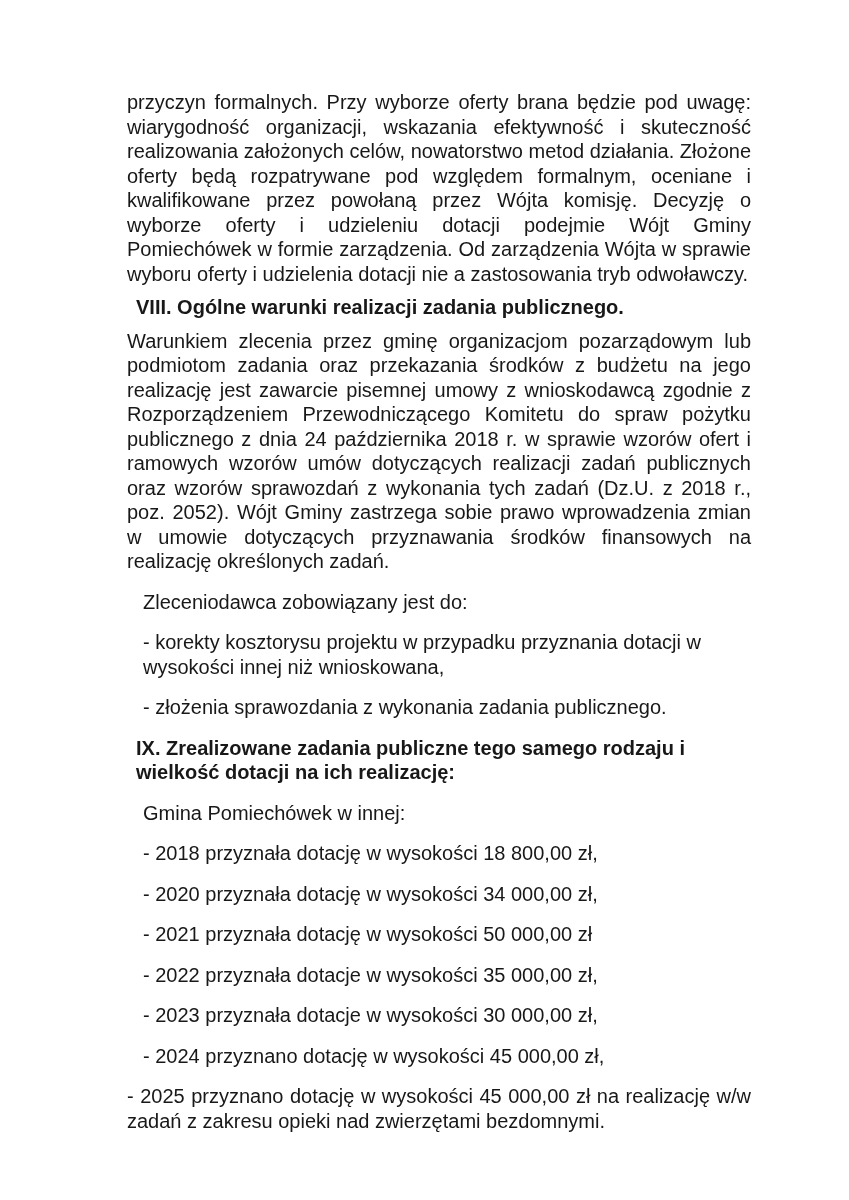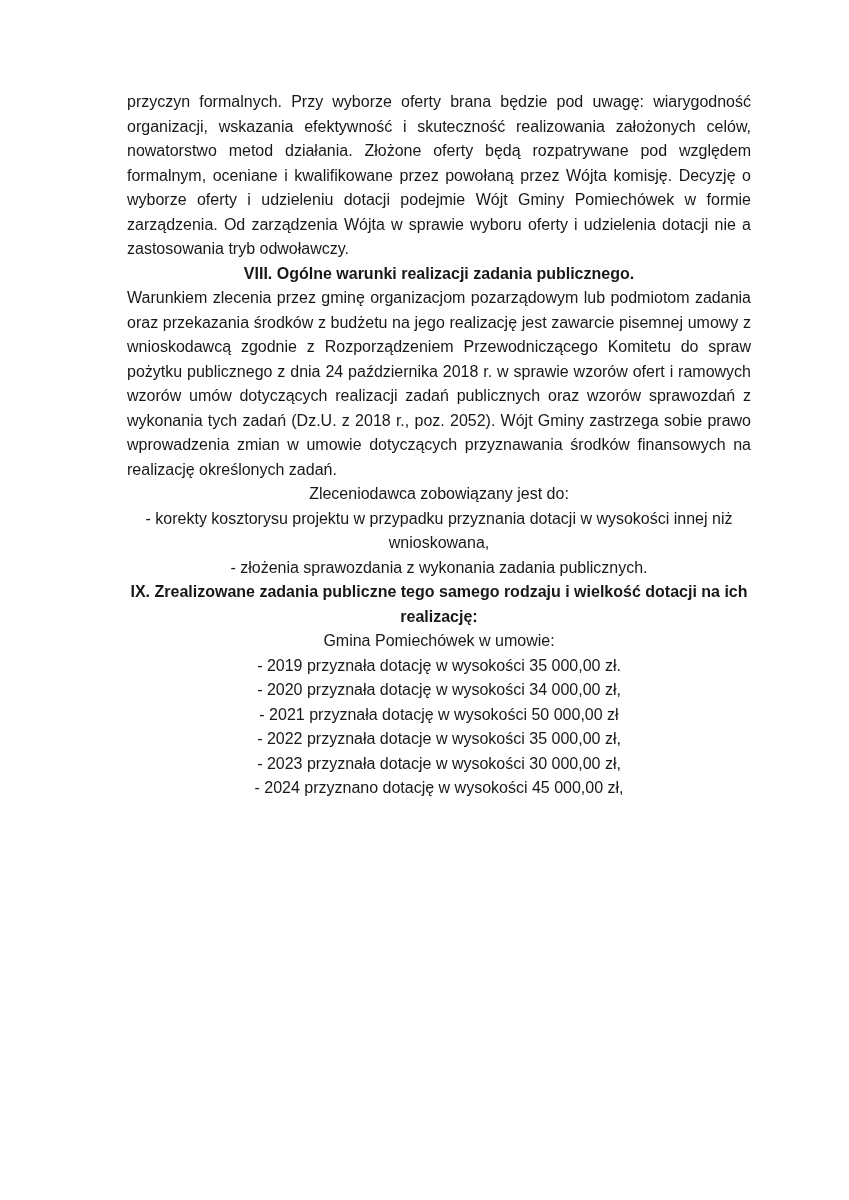--- a/index.html
+++ b/index.html
@@ -15,70 +15,71 @@
     background: #ffffff;
     overflow: hidden;
     box-sizing: border-box;
   }
   .content {
     position: absolute;
     left: 127px;
     top: 90px;
     width: 624px;
     font-family: "Liberation Sans", sans-serif;
-    font-size: 16px;
+    font-size: 20px;
     line-height: 24.5px;
     color: #181818;
     -webkit-font-smoothing: antialiased;
   }
   p.para {
     margin: 0;
     text-align: justify;
     text-justify: inter-word;
     hyphens: none;
   }
   p.para.last-line-natural {
     text-align-last: left;
   }
   p.line {
-    margin: 0;
-    text-align: center;
+    margin: 16px;
+    text-align: left;
     white-space: pre-wrap;
   }
   p.heading {
-    margin: 0;
+    margin: 9px;
     font-weight: bold;
-    text-align: center;
+    text-align: left;
   }
 </style>
 </head>
 <body>
 
 <div class="page">
   <div class="content">
 
     <p class="para last-line-natural">przyczyn formalnych. Przy wyborze oferty brana będzie pod uwagę: wiarygodność organizacji, wskazania efektywność i skuteczność realizowania założonych celów, nowatorstwo metod działania. Złożone oferty będą rozpatrywane pod względem formalnym, oceniane i kwalifikowane przez powołaną przez Wójta komisję. Decyzję o wyborze oferty i udzieleniu dotacji podejmie Wójt Gminy Pomiechówek w formie zarządzenia. Od zarządzenia Wójta w sprawie wyboru oferty i udzielenia dotacji nie a zastosowania tryb odwoławczy.</p>
 
     <p class="heading">VIII. Ogólne warunki realizacji zadania publicznego.</p>
 
     <p class="para last-line-natural">Warunkiem zlecenia przez gminę organizacjom pozarządowym lub podmiotom zadania oraz przekazania środków z budżetu na jego realizację jest zawarcie pisemnej umowy z wnioskodawcą zgodnie z Rozporządzeniem Przewodniczącego Komitetu do spraw pożytku publicznego z dnia 24 października 2018 r. w sprawie wzorów ofert i ramowych wzorów umów dotyczących realizacji zadań publicznych oraz wzorów sprawozdań z wykonania tych zadań (Dz.U. z 2018 r., poz. 2052). Wójt Gminy zastrzega sobie prawo wprowadzenia zmian w umowie dotyczących przyznawania środków finansowych na realizację określonych zadań.</p>
 
     <p class="line">Zleceniodawca zobowiązany jest do:</p>
 
     <p class="line">- korekty kosztorysu projektu w przypadku przyznania dotacji w wysokości innej niż wnioskowana,</p>
 
-    <p class="line">- złożenia sprawozdania z wykonania zadania publicznych.</p>
+    <p class="line">- złożenia sprawozdania z wykonania zadania publicznego.</p>
 
 
     <p class="heading">IX. Zrealizowane zadania publiczne tego samego rodzaju i wielkość dotacji na ich realizację:</p>
 
-    <p class="line">Gmina Pomiechówek w umowie:</p>
+    <p class="line">Gmina Pomiechówek w innej:</p>
 
-    <p class="line">- 2019 przyznała dotację w wysokości 35 000,00 zł.</p>
+    <p class="line">- 2018 przyznała dotację w wysokości 18 800,00 zł,</p>
     <p class="line">- 2020 przyznała dotację w wysokości 34 000,00 zł,</p>
     <p class="line">- 2021 przyznała dotację w wysokości 50 000,00 zł</p>
     <p class="line">- 2022 przyznała dotacje w wysokości 35 000,00 zł,</p>
     <p class="line">- 2023 przyznała dotacje w wysokości 30 000,00 zł,</p>
     <p class="line">- 2024 przyznano dotację w wysokości 45 000,00 zł,</p>
 
+    <p class="para last-line-natural">- 2025 przyznano dotację w wysokości 45 000,00 zł na realizację w/w zadań z zakresu opieki nad zwierzętami bezdomnymi.</p>
 
   </div>
 </div>
 
 </body></html>

